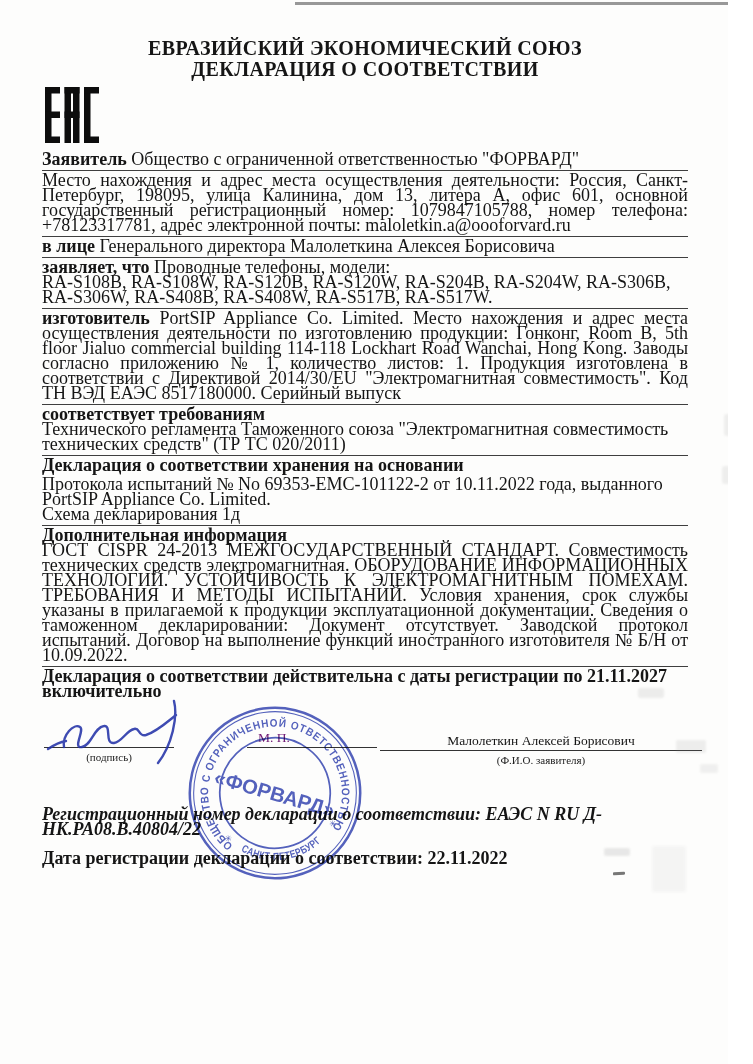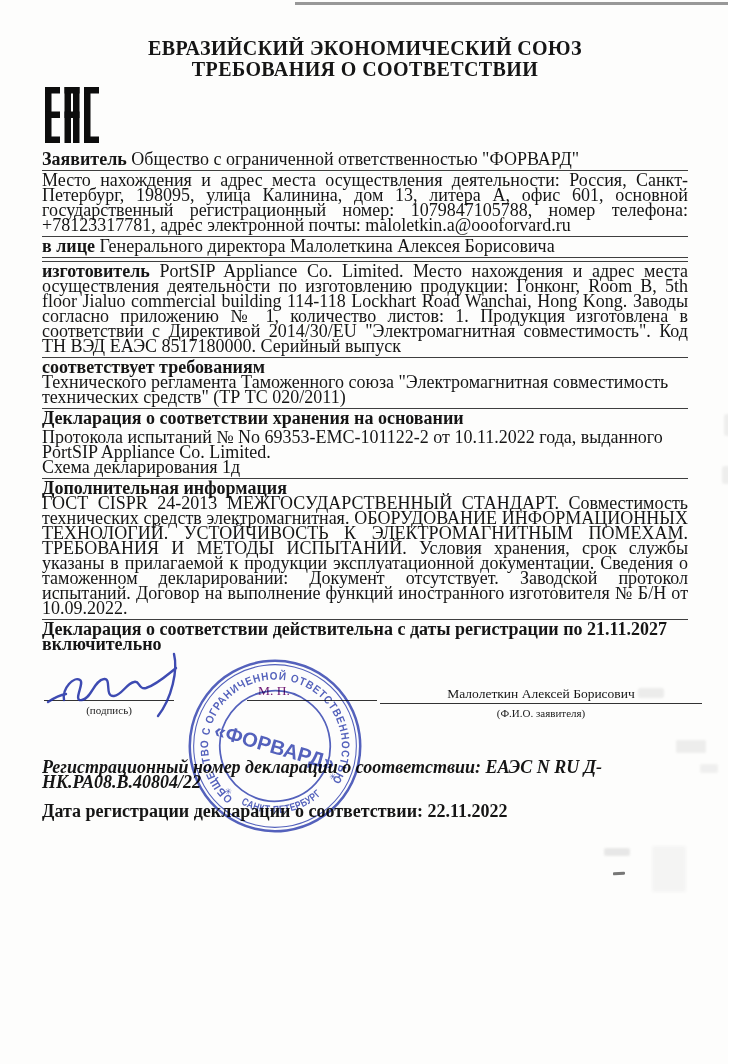--- a/index.html
+++ b/index.html
@@ -55,21 +55,21 @@
   .n8{left:652px;top:846px;width:34px;height:46px;opacity:.07;filter:blur(1.5px);}
 </style>
 </head>
 <body>
 
 <div class="page">
   <div class="scan-edge"></div>
 
   <div class="content">
 
-    <h1><span>ЕВРАЗИЙСКИЙ ЭКОНОМИЧЕСКИЙ СОЮЗ</span><br><span>ТРЕБОВАНИЯ О СООТВЕТСТВИИ</span></h1>
+    <h1><span>ЕВРАЗИЙСКИЙ ЭКОНОМИЧЕСКИЙ СОЮЗ</span><br><span>ДЕКЛАРАЦИЯ О СООТВЕТСТВИИ</span></h1>
 
     <svg class="eac" width="54" height="56" viewBox="0 0 108 112" role="img" aria-label="Знак ЕАС — Евразийское соответствие">
       <g fill="#0d0d0d">
         <rect x="0" y="0" width="13" height="112"></rect>
         <rect x="0" y="0" width="30" height="13"></rect>
         <rect x="0" y="49" width="30" height="13"></rect>
         <rect x="0" y="99" width="30" height="13"></rect>
         <rect x="39" y="0" width="13" height="112"></rect>
         <rect x="56" y="0" width="13" height="112"></rect>
         <rect x="39" y="0" width="30" height="13"></rect>
@@ -82,20 +82,21 @@
 
     <p class="mt9"><b>Заявитель</b> <span>Общество с ограниченной ответственностью "ФОРВАРД"</span></p>
     <div class="hr"></div>
 
     <p class="just">Место нахождения и адрес места осуществления деятельности: Россия, Санкт-Петербург, 198095, улица Калинина, дом 13, литера А, офис 601, основной государственный регистрационный номер: 1079847105788, номер телефона: +78123317781, адрес электронной почты: maloletkin.a@oooforvard.ru</p>
     <div class="hr"></div>
 
     <p><b>в лице</b> <span>Генерального директора Малолеткина Алексея Борисовича</span></p>
     <div class="hr"></div>
 
+    <p><b>заявляет, что</b> <span>Проводные телефоны, модели:</span><br><span>RA-S108B, RA-S108W, RA-S120B, RA-S120W, RA-S204B, RA-S204W, RA-S306B, RA-S306W, RA-S408B, RA-S408W, RA-S517B, RA-S517W.</span></p>
     <div class="hr"></div>
 
     <p class="just"><b>изготовитель</b> <span>PortSIP Appliance Co. Limited. Место нахождения и адрес места осуществления деятельности по изготовлению продукции: Гонконг, Room B, 5th floor Jialuo commercial building 114-118 Lockhart Road Wanchai, Hong Kong. Заводы согласно приложению № 1, количество листов: 1. Продукция изготовлена в соответствии с Директивой 2014/30/EU "Электромагнитная совместимость". Код ТН ВЭД ЕАЭС 8517180000. Серийный выпуск</span></p>
     <div class="hr"></div>
 
     <p class="bold">соответствует требованиям</p>
     <p>Технического регламента Таможенного союза "Электромагнитная совместимость технических средств" (ТР ТС 020/2011)</p>
     <div class="hr"></div>
 
     <p class="bold">Декларация о соответствии хранения на основании</p>

